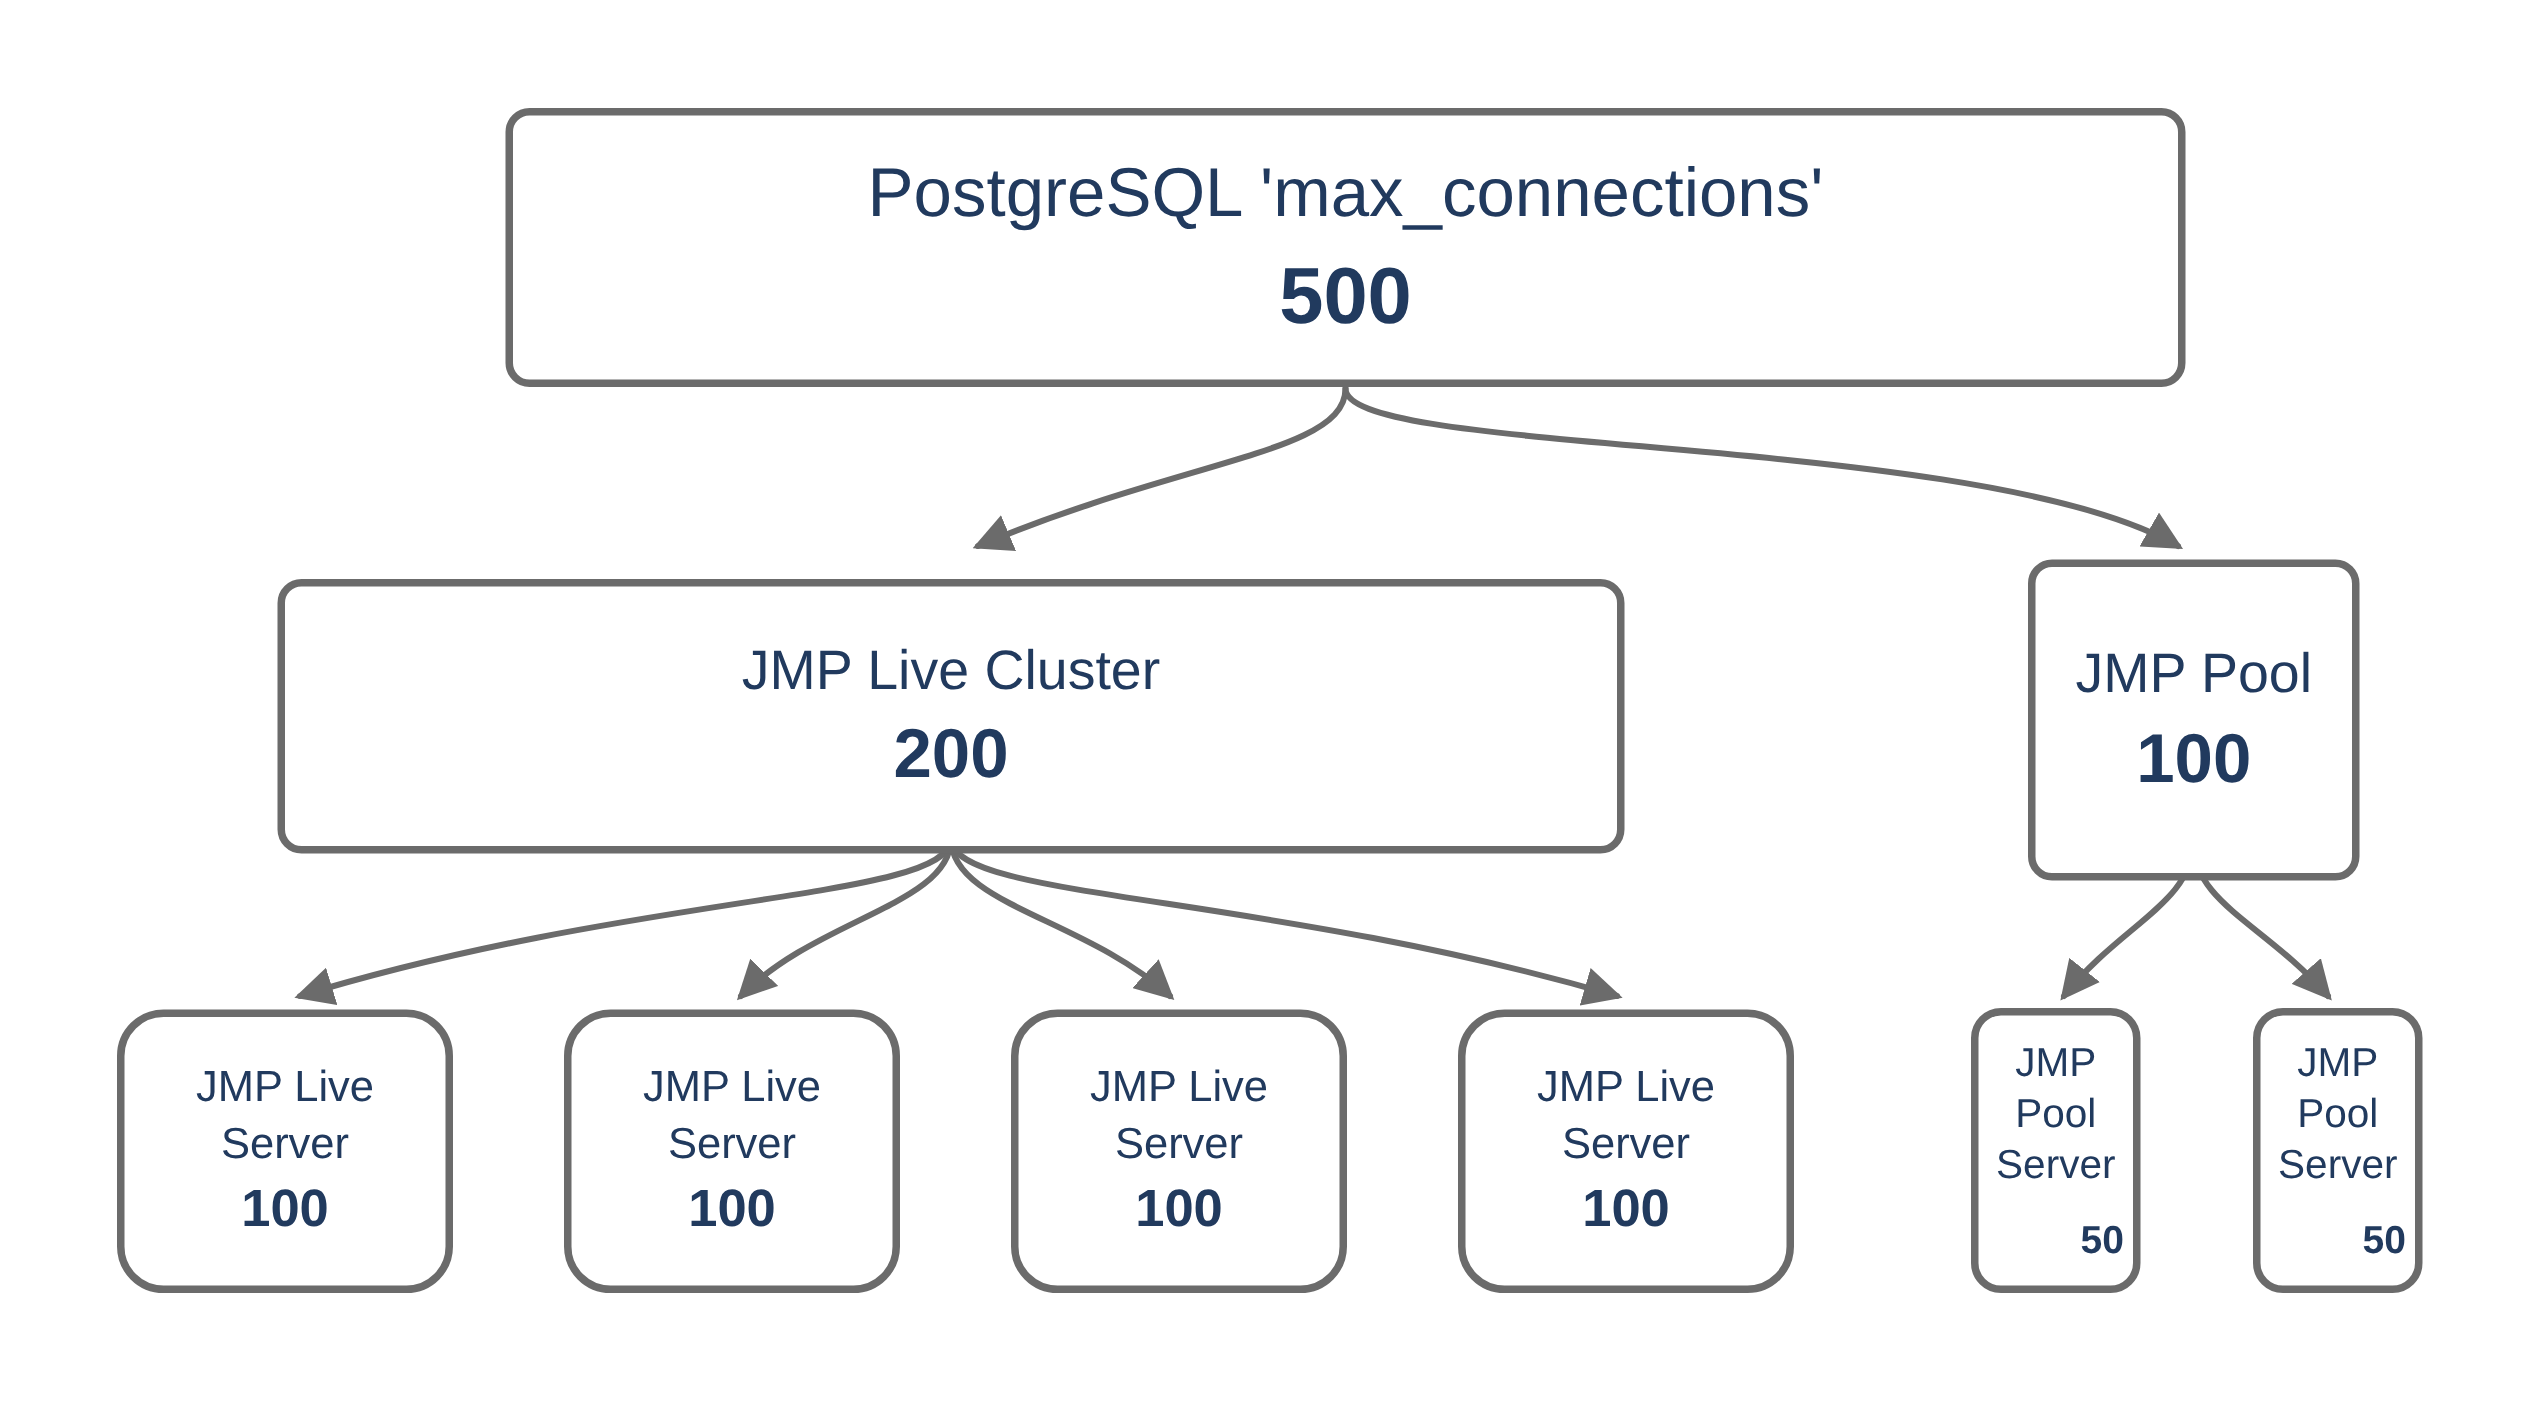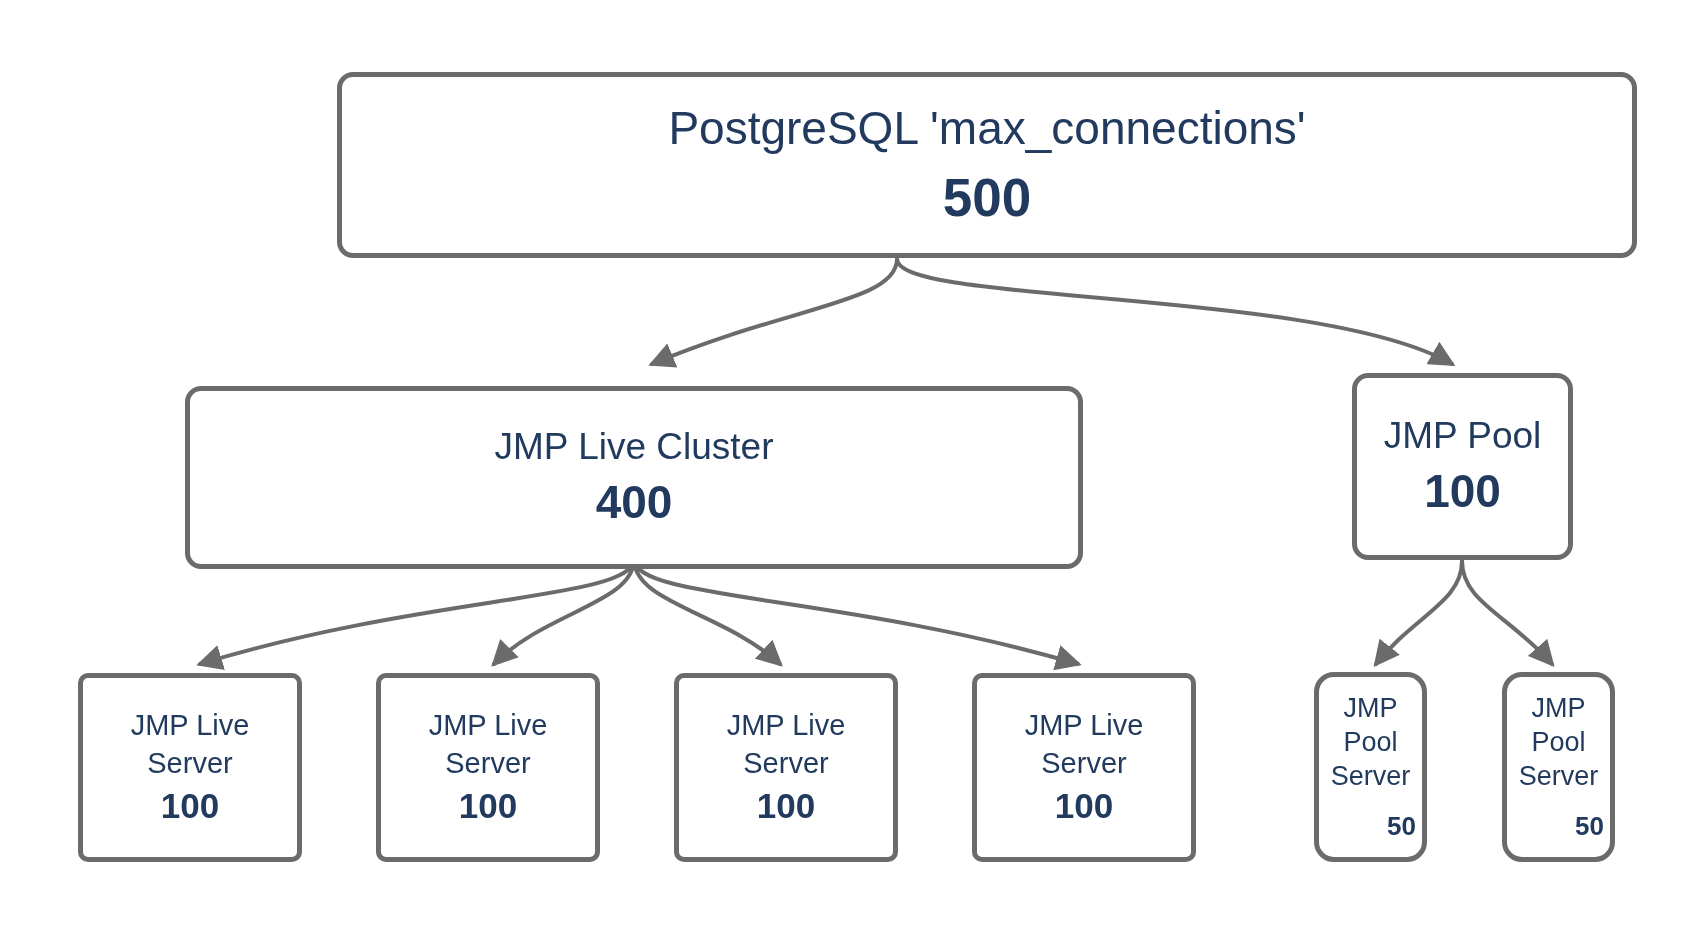--- a/index.html
+++ b/index.html
@@ -45,21 +45,21 @@
   .node .value { font-weight: 700; }
 
   .node.root { border-radius: 16px; }
   .node.root .label { font-size: 46px; line-height: 1.2; }
   .node.root .value { font-size: 53px; line-height: 1.2; margin-top: 10px; }
 
   .node.mid { border-radius: 16px; }
   .node.mid .label { font-size: 37px; line-height: 1.2; }
   .node.mid .value { font-size: 46px; line-height: 1.2; margin-top: 6px; }
 
-  .node.srv { border-radius: 10px; padding: 6px 10px; }
+  .node.srv { border-radius: 31px; padding: 6px 10px; }
   .node.srv .label { font-size: 29px; line-height: 1.3; }
   .node.srv .value { font-size: 35px; line-height: 1.25; margin-top: 2px; }
 
   .node.psrv { border-radius: 20px; padding: 4px 6px; align-items: flex-end; }
   .node.psrv .label { font-size: 27px; line-height: 1.25; }
   .node.psrv .value { font-size: 26px; line-height: 1.2; margin-top: 17px; }
 </style>
 </head>
 <body>
 
@@ -74,31 +74,31 @@
     <path class="edge" d="M 897 259 C 897 302, 790 306, 652 364" marker-end="url(#arrow)"></path>
     <path class="edge" d="M 897 259 C 897 305, 1320 288, 1452 364" marker-end="url(#arrow)"></path>
     <path class="edge" d="M 634 559 C 634 600, 430 594, 200 664" marker-end="url(#arrow)"></path>
     <path class="edge" d="M 634 559 C 634 603, 545 612, 494 664" marker-end="url(#arrow)"></path>
     <path class="edge" d="M 634 559 C 634 603, 723 612, 780 664" marker-end="url(#arrow)"></path>
     <path class="edge" d="M 634 559 C 634 600, 838 594, 1078 664" marker-end="url(#arrow)"></path>
     <path class="edge" d="M 1462 561 C 1462 602, 1414 616, 1376 664" marker-end="url(#arrow)"></path>
     <path class="edge" d="M 1462 561 C 1462 602, 1510 616, 1552 664" marker-end="url(#arrow)"></path>
   </svg>
 
-  <div class="node root" style="left:337px; top:72px; width:1300px; height:186px;">
+  <div class="node root" style="left:337px; top:72px; width:1120px; height:186px;">
     <div class="label">PostgreSQL 'max_connections'</div>
     <div class="value">500</div>
   </div>
 
   <div class="node mid" style="left:185px; top:386px; width:898px; height:183px;">
     <div class="label">JMP Live Cluster</div>
-    <div class="value">400</div>
+    <div class="value">200</div>
   </div>
 
-  <div class="node mid" style="left:1352px; top:373px; width:221px; height:187px;">
+  <div class="node mid" style="left:1352px; top:373px; width:221px; height:214px;">
     <div class="label">JMP Pool</div>
     <div class="value">100</div>
   </div>
 
   <div class="node srv" style="left:78px; top:673px; width:224px; height:189px;">
     <div class="label">JMP Live Server</div>
     <div class="value">100</div>
   </div>
 
   <div class="node srv" style="left:376px; top:673px; width:224px; height:189px;">

